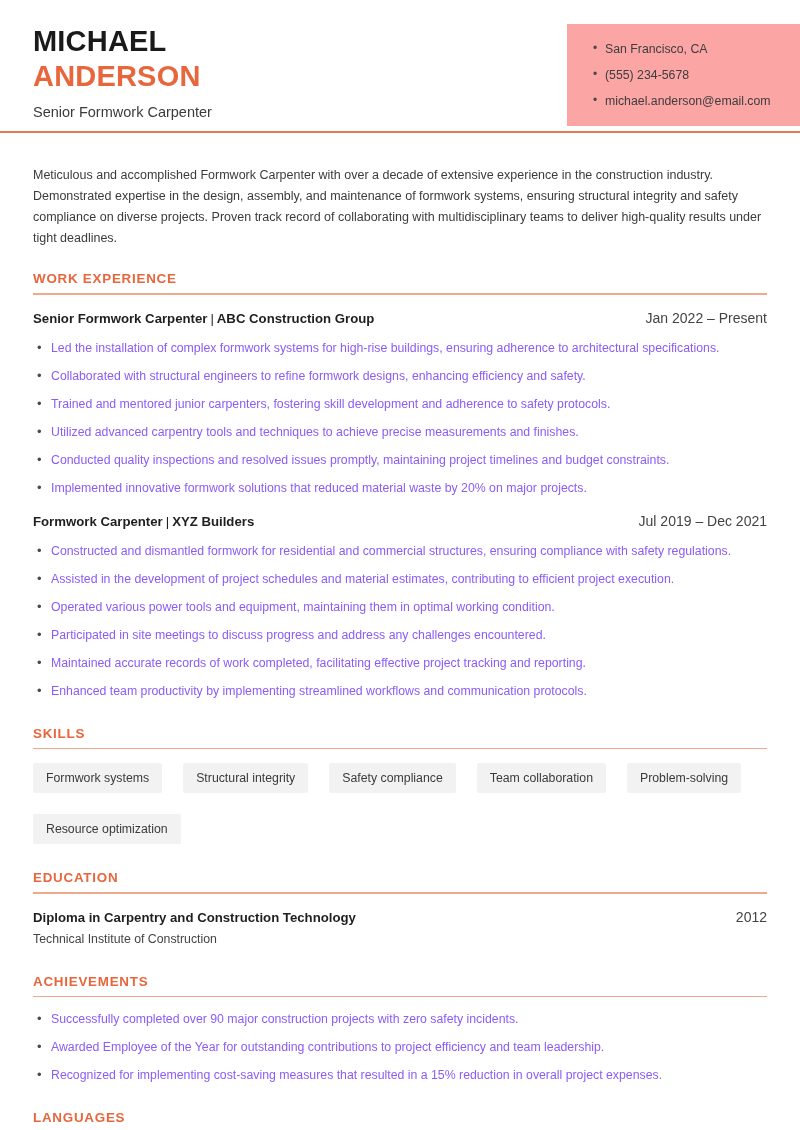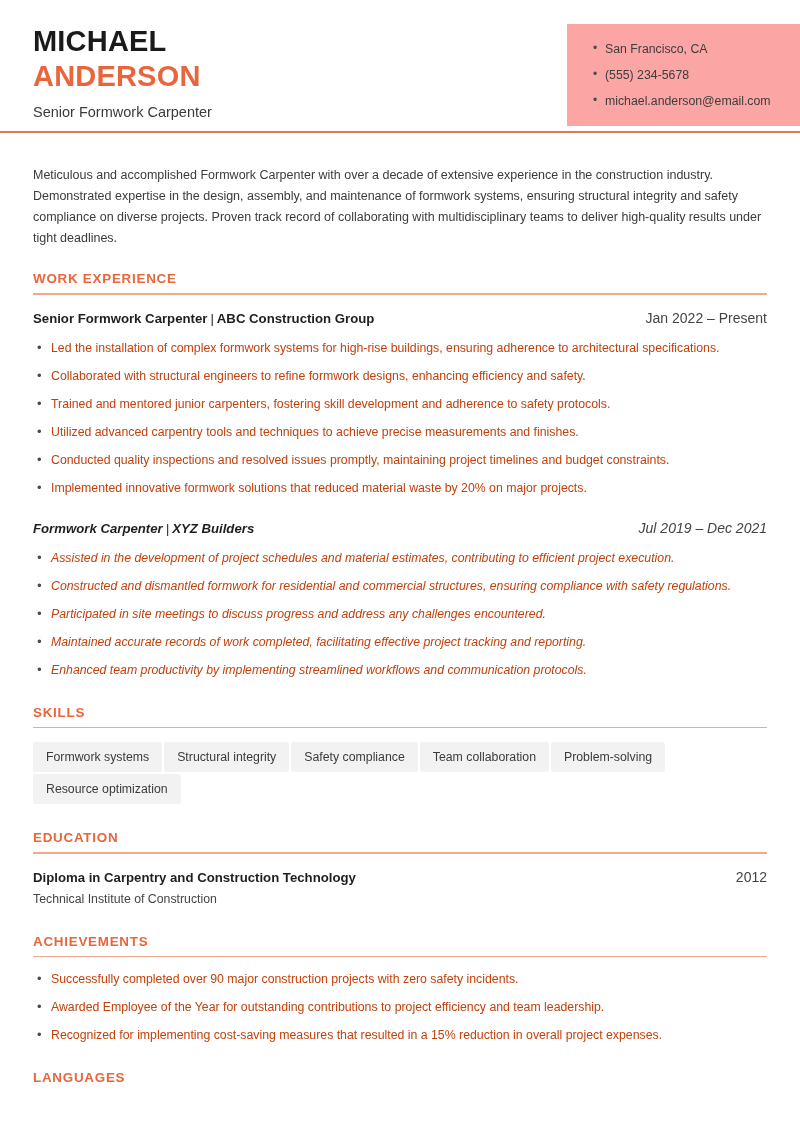--- a/index.html
+++ b/index.html
@@ -108,21 +108,21 @@
     margin-bottom: 7px;
   }
   .section-rule {
     height: 1.6px;
     background: #EFA98C;
     margin-bottom: 14px;
   }
 
   
   .entry { margin-bottom: 6px; }
-  .entry + .entry { margin-top: 22px; font-style: italic; }
+  .entry + .entry { margin-top: 15px; }
   .entry-head {
     display: flex;
     align-items: baseline;
     justify-content: space-between;
   }
   .entry-title {
     font-size: 13.2px;
     font-weight: bold;
     color: #1f1f1f;
     line-height: 18px;
@@ -148,39 +148,39 @@
 
   ul.bullets {
     list-style: none;
     margin: 12px 0 0 0;
     padding: 0;
   }
   ul.bullets li {
     position: relative;
     font-size: 12.3px;
     line-height: 17px;
-    color: #c2410c;
+    color: #8b5cf6;
     padding: 0 0 0 18px;
     margin-bottom: 11px;
   }
   ul.bullets li:last-child { margin-bottom: 0; }
   ul.bullets li::before {
     content: "\2022";
     position: absolute;
     left: 4px;
     top: -1px;
     color: #4a4a4a;
     font-size: 13px;
   }
 
   
   .pill-wrap {
     display: flex;
     flex-wrap: wrap;
-    gap: 2px;
+    gap: 21px;
   }
   .pill {
     background: #F2F2F2;
     border-radius: 2px;
     padding: 7px 13px;
     font-size: 12.3px;
     line-height: 16px;
     color: #3b3b3b;
     white-space: nowrap;
   }
@@ -237,22 +237,23 @@
       </div>
 
       <div class="entry">
         <div class="entry-head">
           <div class="entry-title">
             <span>Formwork Carpenter</span><span class="entry-sep">|</span><span>XYZ Builders</span>
           </div>
           <div class="entry-date">Jul 2019 – Dec 2021</div>
         </div>
         <ul class="bullets">
+          <li>Constructed and dismantled formwork for residential and commercial structures, ensuring compliance with safety regulations.</li>
           <li>Assisted in the development of project schedules and material estimates, contributing to efficient project execution.</li>
-          <li>Constructed and dismantled formwork for residential and commercial structures, ensuring compliance with safety regulations.</li>
+          <li>Operated various power tools and equipment, maintaining them in optimal working condition.</li>
           <li>Participated in site meetings to discuss progress and address any challenges encountered.</li>
           <li>Maintained accurate records of work completed, facilitating effective project tracking and reporting.</li>
           <li>Enhanced team productivity by implementing streamlined workflows and communication protocols.</li>
         </ul>
       </div>
     </div>
 
     <div class="section sec-skills">
       <div class="section-title">SKILLS</div>
       <div class="section-rule"></div>

